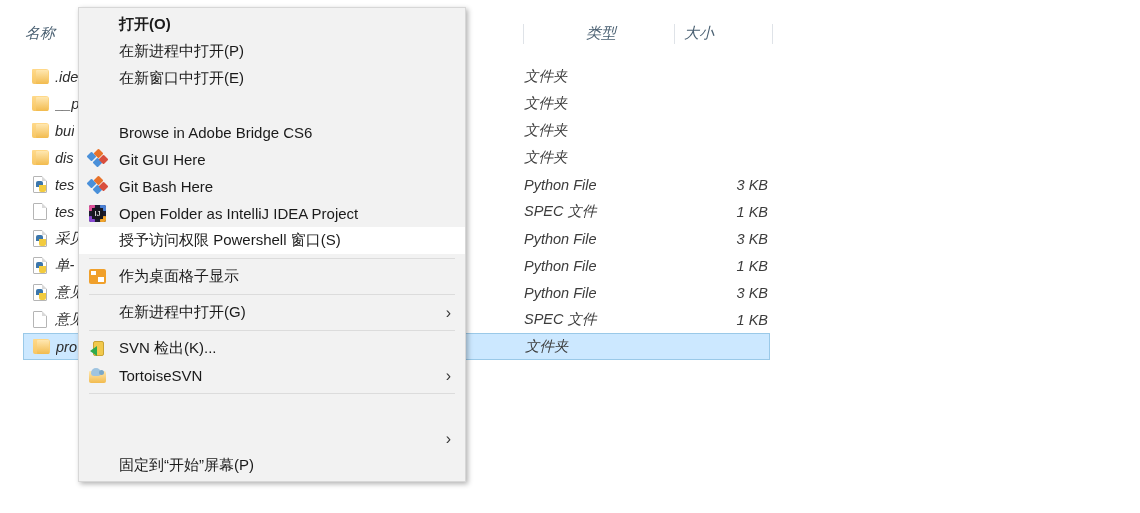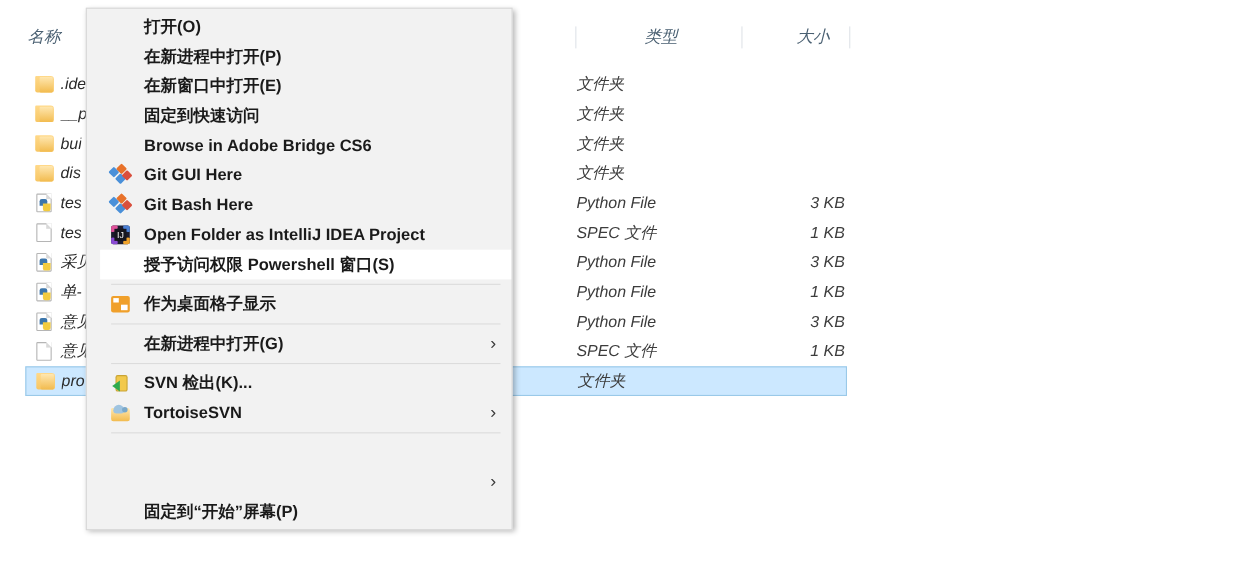--- a/index.html
+++ b/index.html
@@ -142,21 +142,21 @@
   }
 
   
   .ctx {
     position: absolute;
     left: 78px; top: 7px;
     width: 388px;
     background: #f2f2f2;
     border: 1px solid #d7d7d7;
     box-shadow: 2px 2px 5px rgba(0,0,0,0.30);
-    padding: 3px 0 0 12px;
+    padding: 3px 0 0 0;
     overflow: hidden;
     height: 475px;
   }
   .mi {
     position: relative;
     height: 27px;
     display: flex;
     align-items: center;
     font-size: 15px;
     color: #1a1a1a;
@@ -166,21 +166,20 @@
   .mi.hover { background: #ffffff; }
   .mi.bold .mlabel { font-weight: bold; }
   .mi .iconbox {
     position: absolute;
     left: 9px; top: 4px;
     width: 19px; height: 19px;
   }
   .mi .mlabel {
     padding-left: 40px;
     white-space: nowrap;
-    font-weight: bold;
   }
   .mi .chev {
     position: absolute;
     right: 14px; top: 50%;
     transform: translateY(-50%);
     font-size: 16px;
     color: #3a3a3a;
     line-height: 1;
   }
   .sep {
@@ -228,21 +227,21 @@
 <div id="root">
 
   <div class="explorer">
 
     <div class="col-head" style="left:23px;width:160px;">
       <span class="lbl">名称</span>
     </div>
     <div class="col-head" style="left:530px;width:140px;justify-content:center;">
       <span class="lbl">类型</span>
     </div>
-    <div class="col-head" style="left:682px;width:90px;margin-left:40px;">
+    <div class="col-head" style="left:682px;width:90px;">
       <span class="lbl">大小</span>
     </div>
 
     <div class="col-divider" style="left:523px;"></div>
     <div class="col-divider" style="left:674px;"></div>
     <div class="col-divider" style="left:772px;"></div>
 
     <div id="rows-host">
         <div class="row" style="top: 47px;">
           <span class="icon-slot">
@@ -371,21 +370,20 @@
         <div class="mi">
           <span class="iconbox"></span>
           <span class="mlabel">在新进程中打开(P)</span>
         </div>
         <div class="mi">
           <span class="iconbox"></span>
           <span class="mlabel">在新窗口中打开(E)</span>
         </div>
         <div class="mi">
           <span class="iconbox"></span>
-          <span class="mlabel">固定到快速访问</span>
         </div>
         <div class="mi">
           <span class="iconbox"></span>
           <span class="mlabel">Browse in Adobe Bridge CS6</span>
         </div>
         <div class="mi">
           <span class="iconbox">
             <span class="ic-git">
               <i class="d1"></i>
               <i class="d2"></i>

